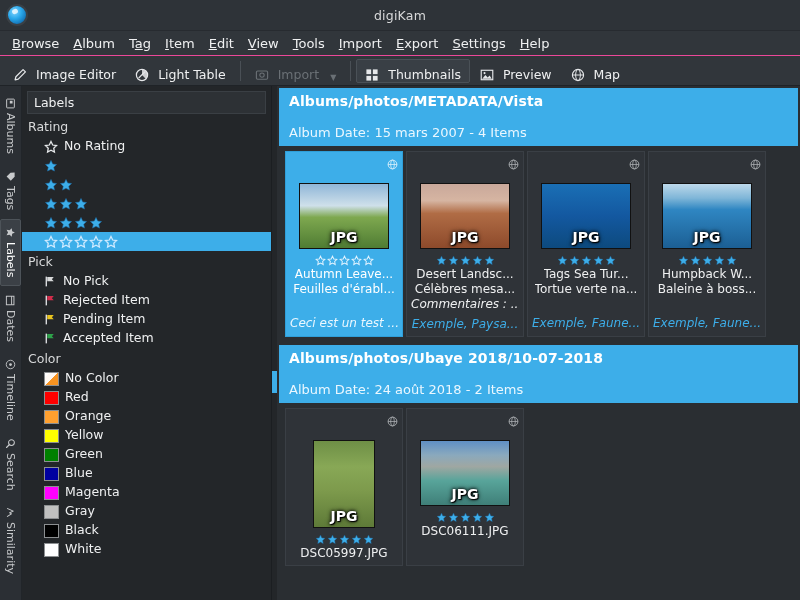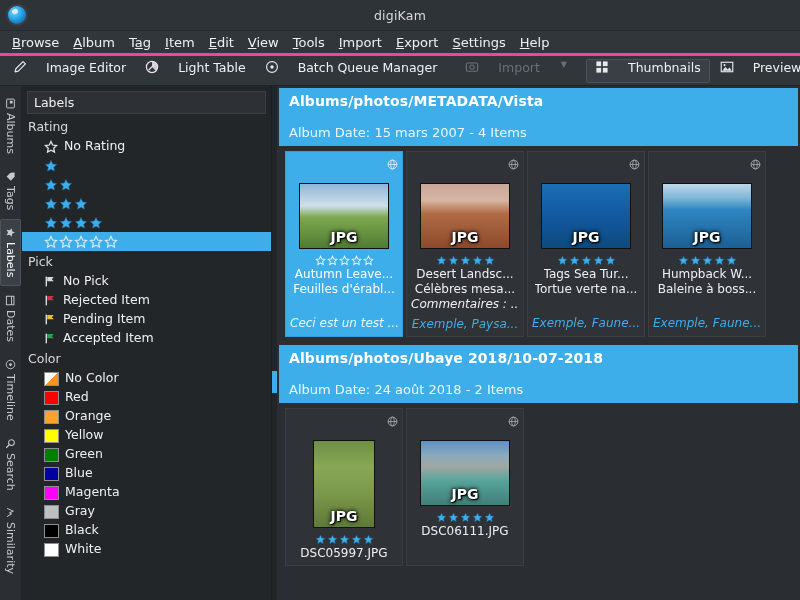--- a/index.html
+++ b/index.html
@@ -29,35 +29,35 @@
   }
   .title-text {
     position: absolute; left: 0; right: 0; text-align: center;
     font-size: 12.5px; color: #d8d9da; letter-spacing: .2px;
   }
 
   
   .menubar {
     height: 25px; flex: 0 0 25px; background: #31363b;
     display: flex; align-items: center; padding-left: 5px;
-    border-bottom: 3px solid #ec4899;
+    border-bottom: 1px solid #ec4899;
   }
   .menu-item {
     font-size: 13px; color: #eff0f1; padding: 3px 7px; cursor: default; white-space: nowrap;
   }
   .menu-item u { text-decoration: underline; }
 
   
   .toolbar {
     height: 30px; flex: 0 0 30px; background: #31363b;
     display: flex; align-items: center; padding-left: 4px;
     border-bottom: 1px solid #1f2327; gap: 1px; overflow: hidden;
   }
   .tb-btn {
-    display: flex; align-items: flex-start; gap: 19px; height: 24px;
+    display: flex; align-items: flex-end; gap: 9px; height: 24px;
     padding: 0 8px; font-size: 12.5px; color: #eff0f1; white-space: nowrap;
     border: 1px solid transparent; border-radius: 2px;
   }
   .tb-btn.disabled { color: #6a7075; }
   .tb-btn.checked {
     background: #393f45; border: 1px solid #4a5157;
   }
   .tb-sep { width: 1px; height: 20px; background: #4a5056; margin: 0 4px; }
   .tb-arrow { font-size: 8px; color: #6a7075; margin-left: 2px; }
   .ico { display: inline-block; flex: 0 0 auto; line-height: 0; }
@@ -184,27 +184,20 @@
         <span>Image Editor</span>
       </div>
       <div class="tb-btn">
         <span class="ico"><svg width="14" height="14" viewBox="0 0 16 16">
             <circle cx="8" cy="8" r="6.4" fill="none" stroke="#e6e8ea" stroke-width="1.4"></circle>
             <path d="M4.2 11.4L11.6 4.2" stroke="#e6e8ea" stroke-width="1.4"></path>
             <path d="M8 1.6a6.4 6.4 0 0 1 4.5 10.9L8 8z" fill="#e6e8ea" opacity=".85"></path>
           </svg></span>
         <span>Light Table</span>
       </div>
-      <div class="tb-btn">
-        <span class="ico"><svg width="14" height="14" viewBox="0 0 16 16">
-            <circle cx="8" cy="8" r="6.2" fill="none" stroke="#e6e8ea" stroke-width="1.3"></circle>
-            <circle cx="8" cy="8" r="2" fill="#e6e8ea"></circle>
-          </svg></span>
-        <span>Batch Queue Manager</span>
-      </div>
       <div class="tb-sep"></div>
       <div class="tb-btn disabled">
         <span class="ico"><svg width="14" height="14" viewBox="0 0 16 16">
             <rect x="1.6" y="3.4" width="12.8" height="9.4" rx="1.4" fill="none" stroke="#6a7075" stroke-width="1.3"></rect>
             <circle cx="8" cy="8.1" r="2.5" fill="none" stroke="#6a7075" stroke-width="1.2"></circle>
           </svg></span>
         <span>Import</span>
         <span class="tb-arrow">▼</span>
       </div>
       <div class="tb-sep"></div>

